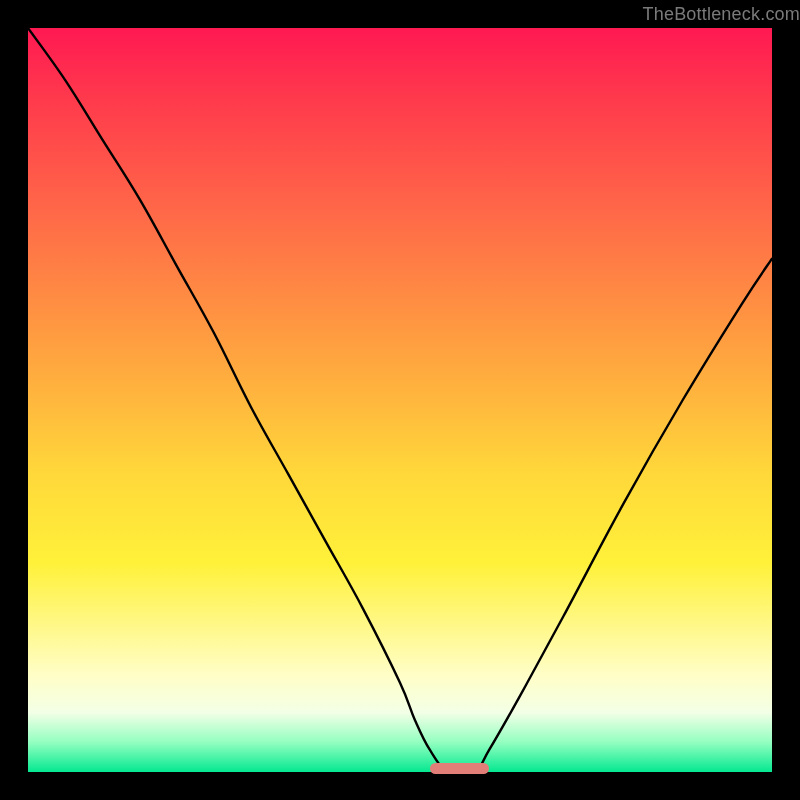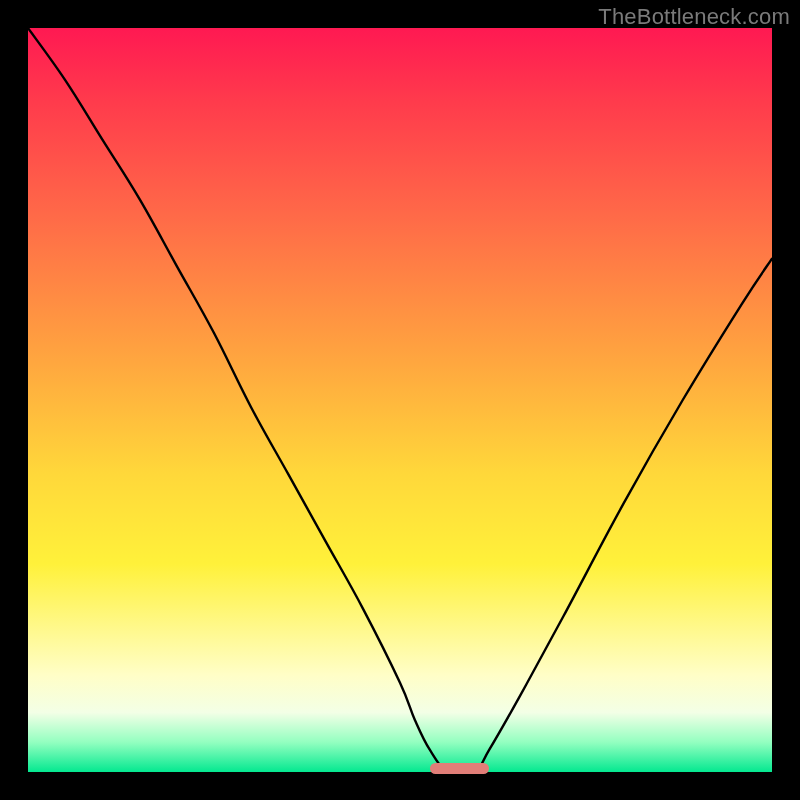--- a/index.html
+++ b/index.html
@@ -26,23 +26,23 @@
       #fff13a 72%,
       #fffec7 87%,
       #f3ffe6 92%,
       #93ffc0 96%,
       #04e890 100%
     );
   }
   .watermark {
     position: absolute;
     top: 4px;
-    right: 10px;
+    right: 0;
     color: #7a7a7a;
-    font-size: 22px;
+    font-size: 18px;
     letter-spacing: 0.2px;
     font-weight: 500;
     z-index: 5;
   }
   svg.curve {
     position: absolute;
     left: 0;
     top: 0;
     width: 744px;
     height: 744px;

